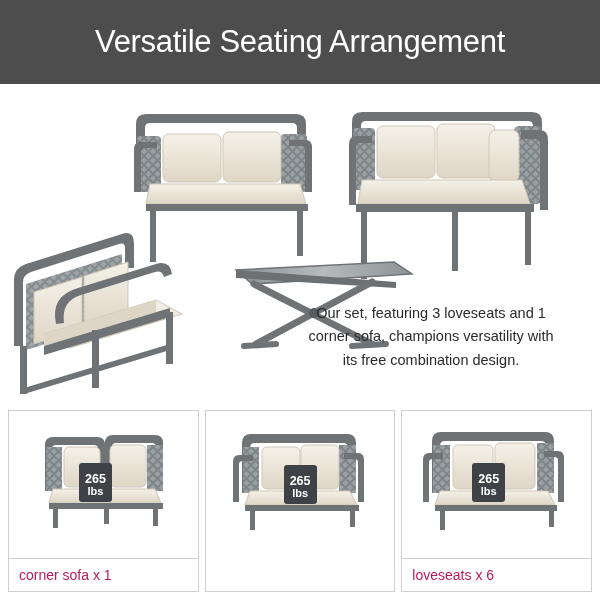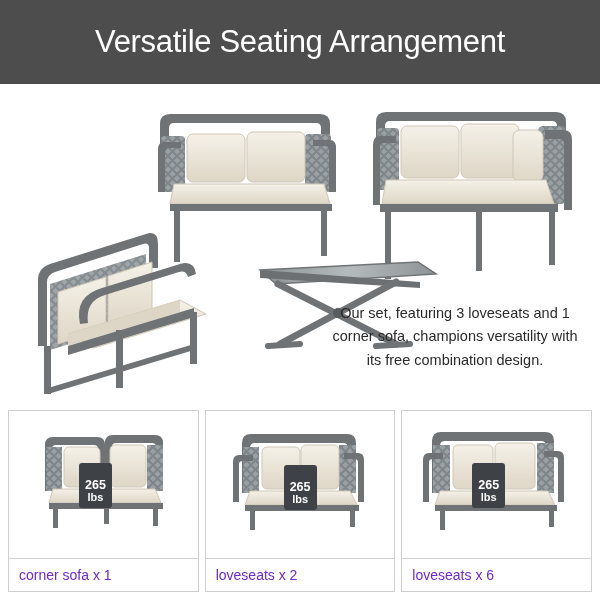--- a/index.html
+++ b/index.html
@@ -44,21 +44,20 @@
 
   
   .hero {
     position: absolute;
     left: 0;
     top: 84px;
     width: 576px;
     height: 318px;
     background: #ffffff;
     overflow: hidden;
-    padding-left: 24px;
   }
   .hero-caption {
     position: absolute;
     right: 14px;
     top: 218px;
     width: 262px;
     text-align: center;
     font-size: 14.5px;
     color: #2a2a2a;
     line-height: 1.62;
@@ -91,30 +90,30 @@
     overflow: hidden;
     background: #ffffff;
   }
   .card-label {
     height: 32px;
     border-top: 1px solid #cfcfcf;
     display: flex;
     align-items: center;
     padding-left: 10px;
     font-size: 14px;
-    color: #6d28d9;
+    color: #be185d;
   }
   .badge {
     position: absolute;
     background: #3e4145;
     color: #ffffff;
     border-radius: 3px;
     text-align: center;
     line-height: 1.05;
-    padding: 16px 6px 4px 6px;
+    padding: 10px 6px 4px 6px;
     font-weight: bold;
   }
   .badge .num { font-size: 12.5px; display: block; }
   .badge .unit { font-size: 11px; display: block; font-weight: bold; }
 
   svg { display: block; }
 </style>
 </head>
 <body>
 
@@ -276,21 +275,20 @@
           <rect x="144" y="99" width="5" height="17" fill="#6f7376"></rect>
 
           <path d="M33 44 q-6 0 -6 7 v40 h6 v-38 q0 -3 4 -3 h10 v-6 z" fill="#6f7376"></path>
           <path d="M152 42 q6 0 6 7 v42 h-6 v-40 q0 -3 -4 -3 h-10 v-6 z" fill="#6f7376"></path>
         </svg>
         <div class="badge" style="left:78px; top:54px;">
           <span class="num">265</span>
           <span class="unit">lbs</span>
         </div>
       </div>
-      <div class="card-label">loveseats x 2</div>
     </div>
 
     <div class="card">
       <div class="card-image">
         <svg width="190" height="122" viewBox="0 0 190 122">
           <path d="M30 30 q0 -9 9 -9 h104 q9 0 9 9 v52 h-8 v-47 q0 -5 -5 -5 h-96 q-5 0 -5 5 v47 h-8 z" fill="#6f7376"></path>
           <rect x="31" y="34" width="17" height="48" fill="url(#weavePat)"></rect>
           <rect x="135" y="32" width="17" height="50" fill="url(#weavePat)"></rect>
           <rect x="51" y="34" width="40" height="44" rx="5" fill="url(#cush)" stroke="#cfc7b7"></rect>
           <rect x="93" y="32" width="40" height="46" rx="5" fill="url(#cush)" stroke="#cfc7b7"></rect>

